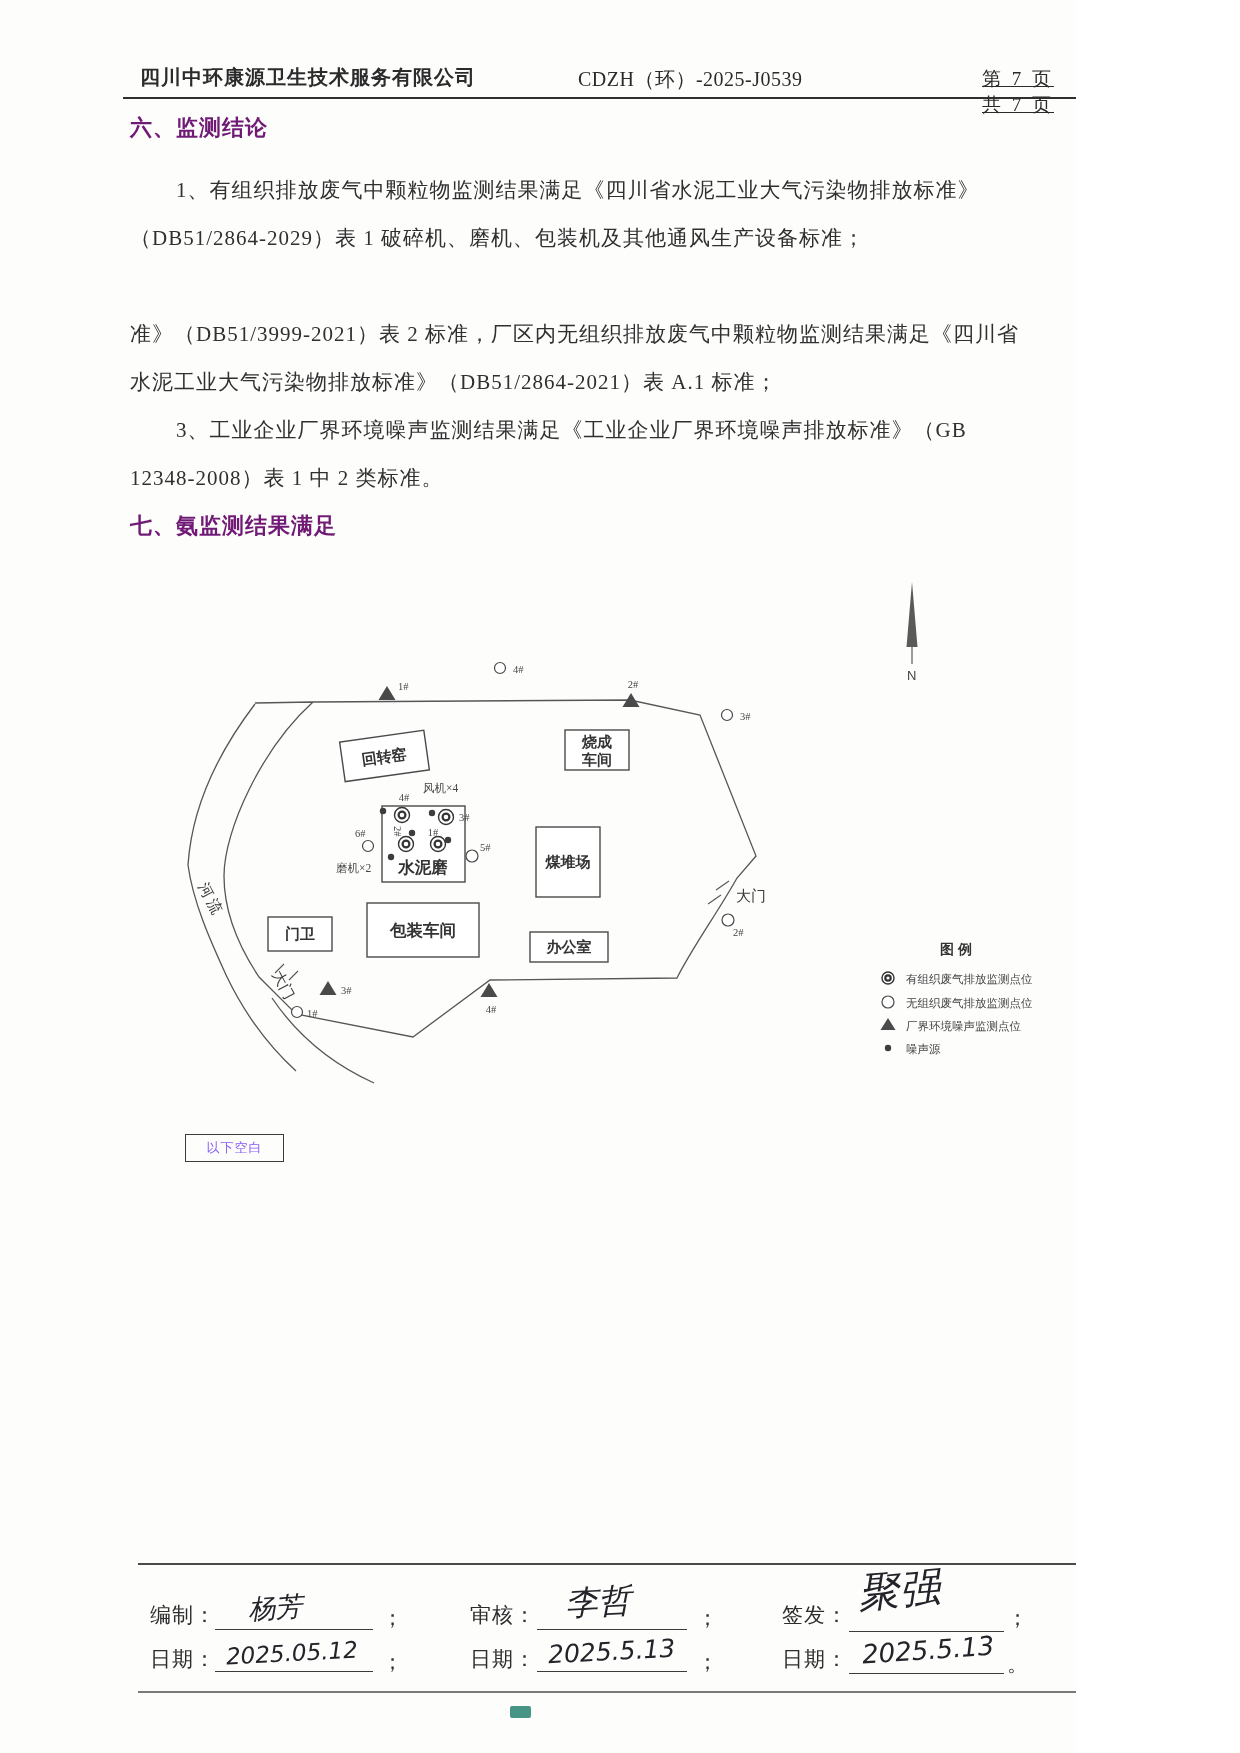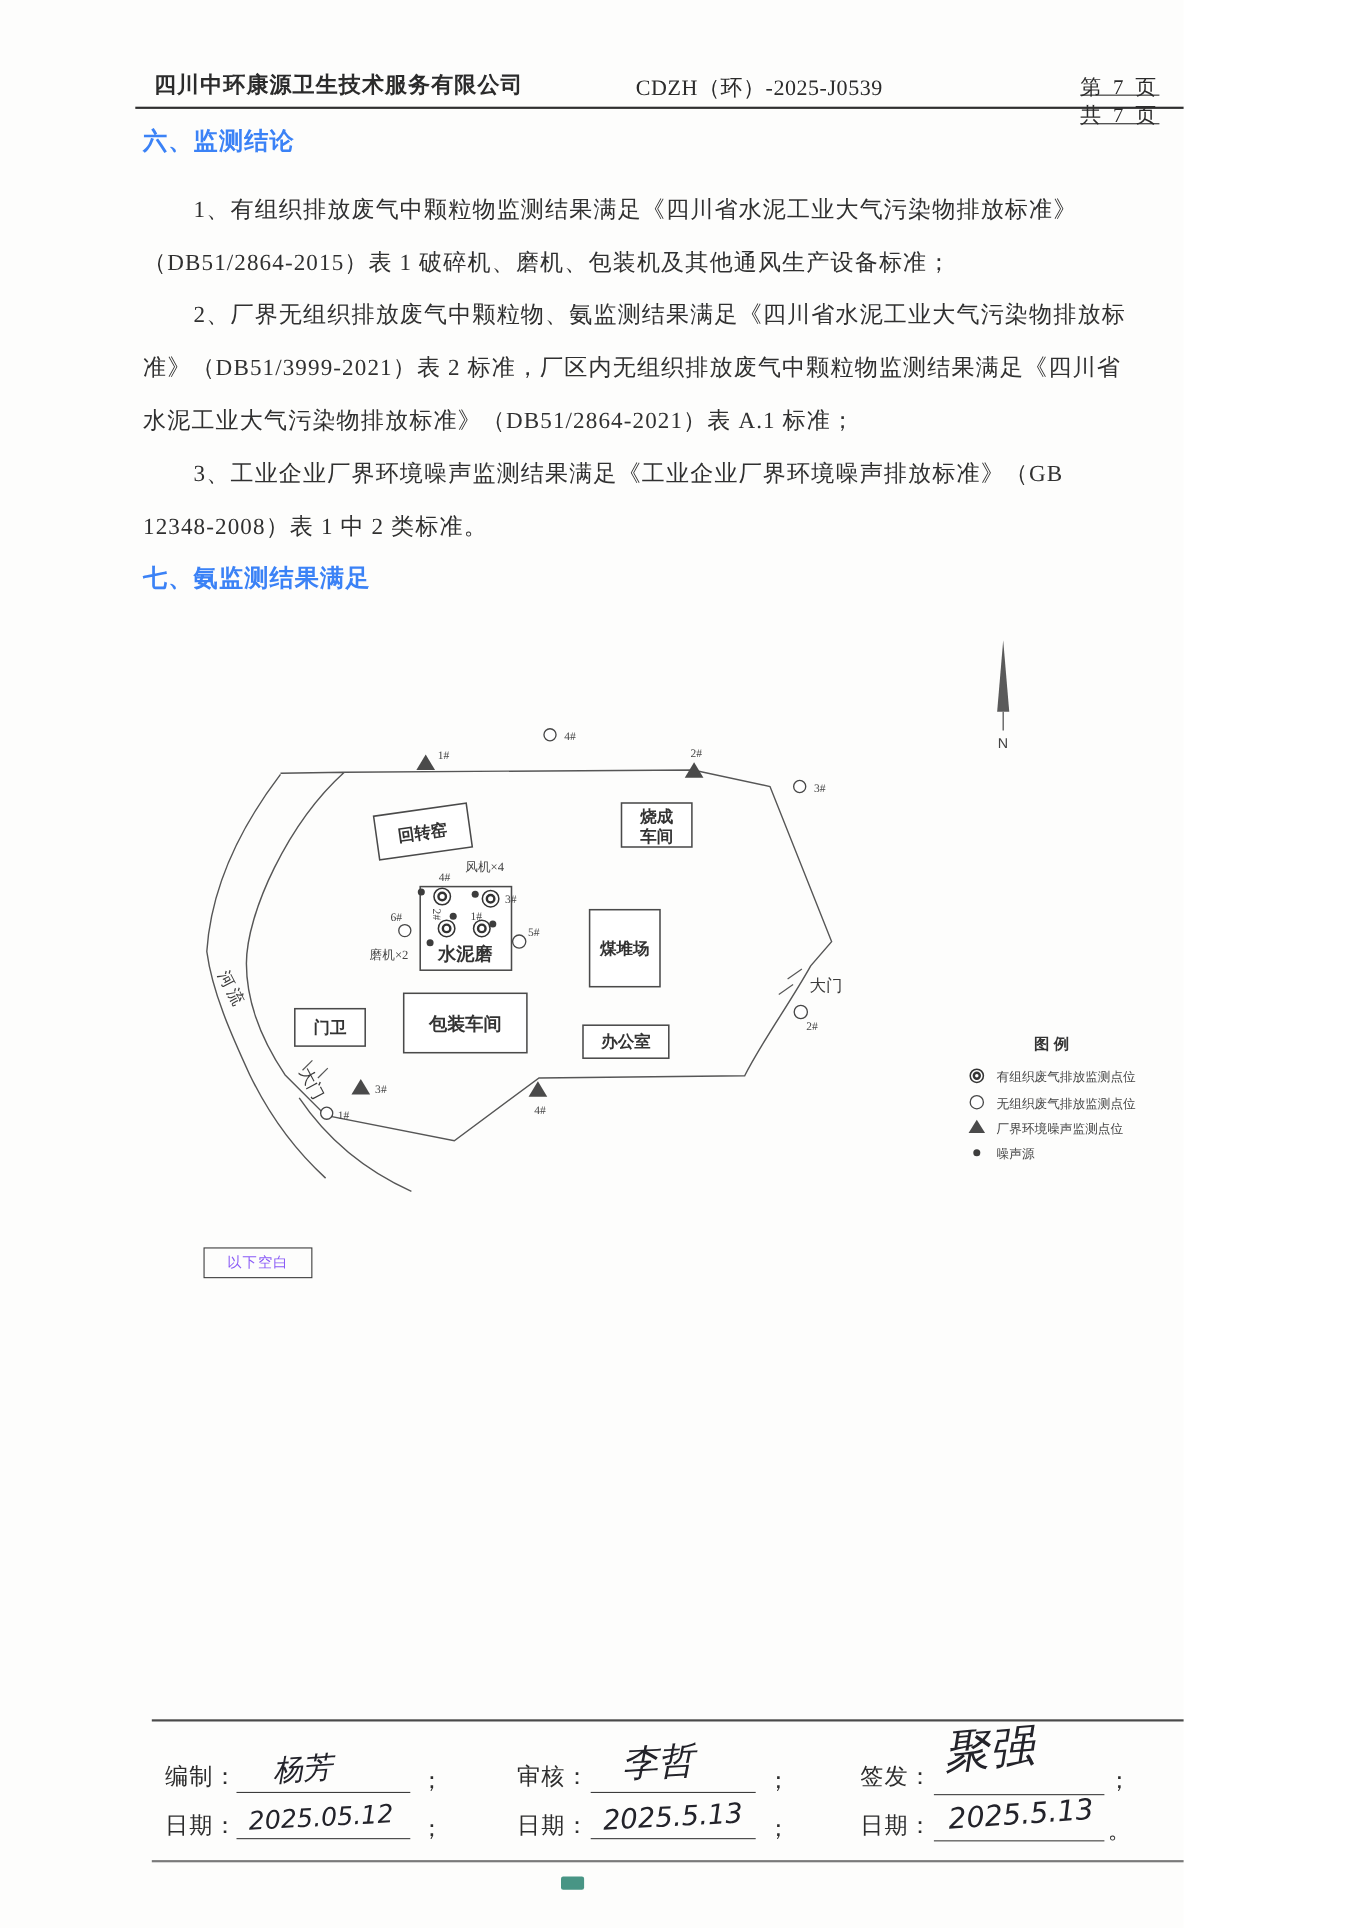--- a/index.html
+++ b/index.html
@@ -8,21 +8,21 @@
         font-family:"Liberation Serif","DejaVu Serif",serif;color:#2b2b2b;}
 
   
   .hdr-company{position:absolute;left:140px;top:64px;font-size:20px;font-weight:600;letter-spacing:1px;}
   .hdr-doc{position:absolute;left:578px;top:66px;font-size:20px;letter-spacing:.5px;}
   .hdr-page{position:absolute;left:982px;top:66px;font-size:19px;letter-spacing:3px;text-decoration:underline;}
   .hdr-rule{position:absolute;left:123px;top:97px;width:997px;height:2.2px;background:#2f2f2f;}
 
   
   .sec-h{position:absolute;font-family:"Liberation Sans","DejaVu Sans",sans-serif;
-         font-weight:700;font-size:22px;color:#3b82f6;letter-spacing:1px;}
+         font-weight:700;font-size:22px;color:#701a75;letter-spacing:1px;}
   .sec-six{left:130px;top:113px;}
   .sec-seven{left:130px;top:511px;}
 
   
   .bl{position:absolute;font-size:21px;letter-spacing:1px;white-space:nowrap;color:#303030;}
 
   
   .diagram{position:absolute;left:120px;top:540px;}
   .ln{fill:none;stroke:#565656;stroke-width:1.3px;}
   .bld{fill:#ffffff;stroke:#4a4a4a;stroke-width:1.4px;}
@@ -64,22 +64,21 @@
 
 <div class="page">
 
   <div class="hdr-company">四川中环康源卫生技术服务有限公司</div>
   <div class="hdr-doc">CDZH（环）-2025-J0539</div>
   <div class="hdr-page">第 7 页 共 7 页</div>
   <div class="hdr-rule"></div>
 
   <div class="sec-h sec-six">六、监测结论</div>
   <div class="bl" style="left:176px;top:176px;text-align:center;">1、有组织排放废气中颗粒物监测结果满足《四川省水泥工业大气污染物排放标准》</div>
-  <div class="bl" style="left:130px;top:224px;">（DB51/2864-2015）表 1 破碎机、磨机、包装机及其他通风生产设备标准；</div>
-  <div class="bl" style="left:176px;top:272px;">2、厂界无组织排放废气中颗粒物、氨监测结果满足《四川省水泥工业大气污染物排放标</div>
+  <div class="bl" style="left:130px;top:224px;">（DB51/2864-2029）表 1 破碎机、磨机、包装机及其他通风生产设备标准；</div>
   <div class="bl" style="left:130px;top:320px;">准》（DB51/3999-2021）表 2 标准，厂区内无组织排放废气中颗粒物监测结果满足《四川省</div>
   <div class="bl" style="left:130px;top:368px;">水泥工业大气污染物排放标准》（DB51/2864-2021）表 A.1 标准；</div>
   <div class="bl" style="left:176px;top:416px;">3、工业企业厂界环境噪声监测结果满足《工业企业厂界环境噪声排放标准》（GB</div>
   <div class="bl" style="left:130px;top:464px;">12348-2008）表 1 中 2 类标准。</div>
 
   <div class="sec-h sec-seven">七、氨监测结果满足</div>
 
   <svg class="diagram" width="980" height="560" viewBox="0 0 980 560">
 
     <g>

